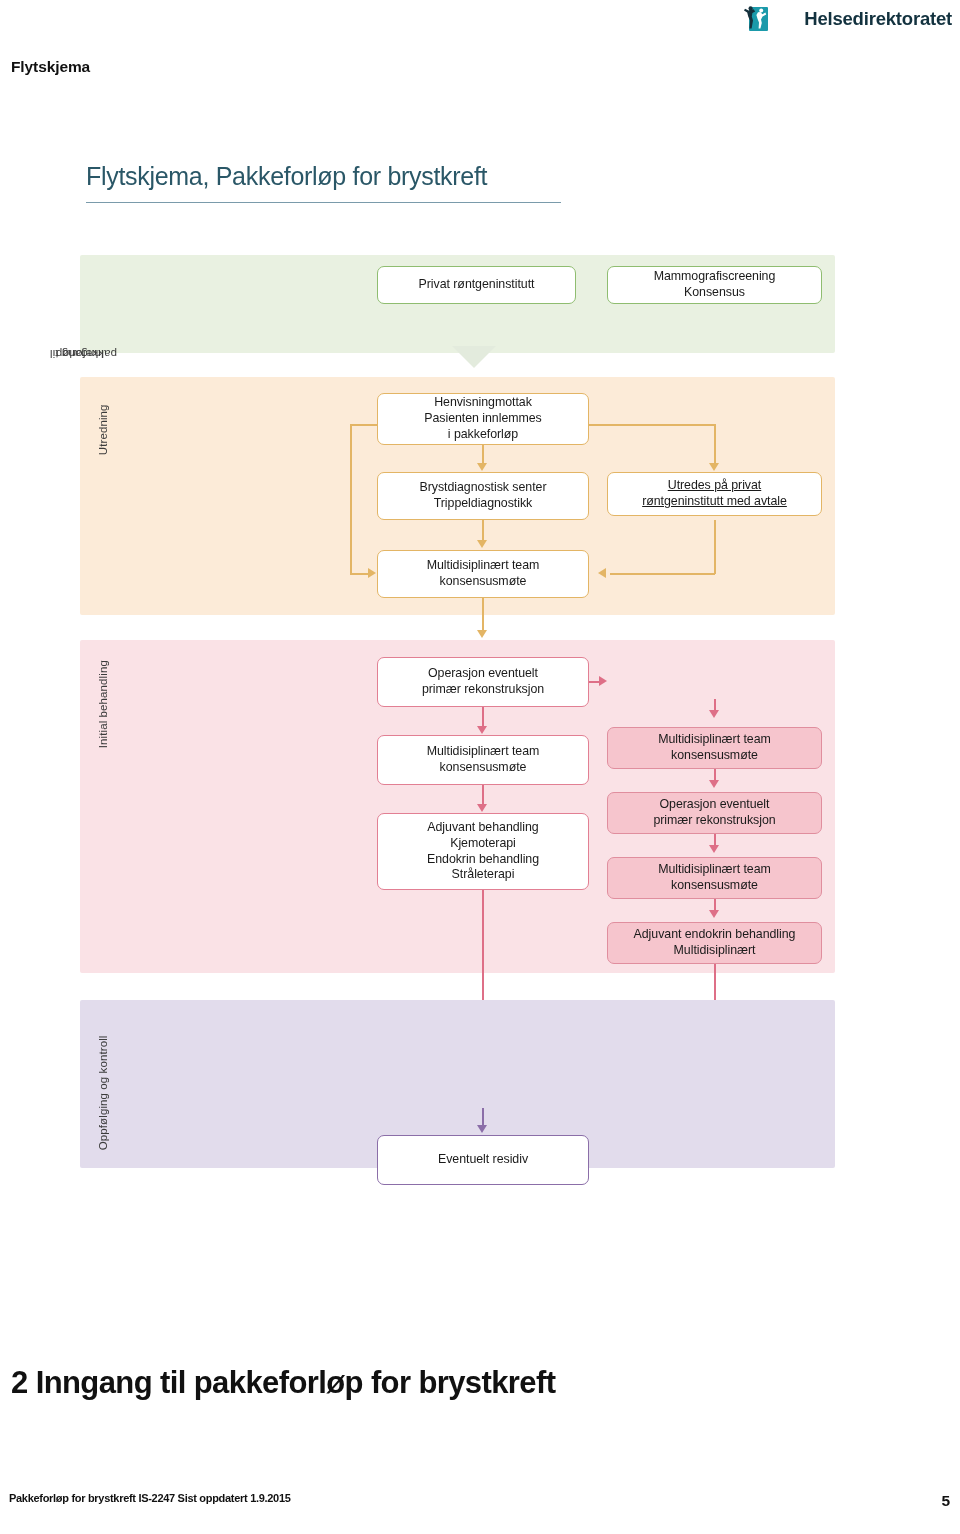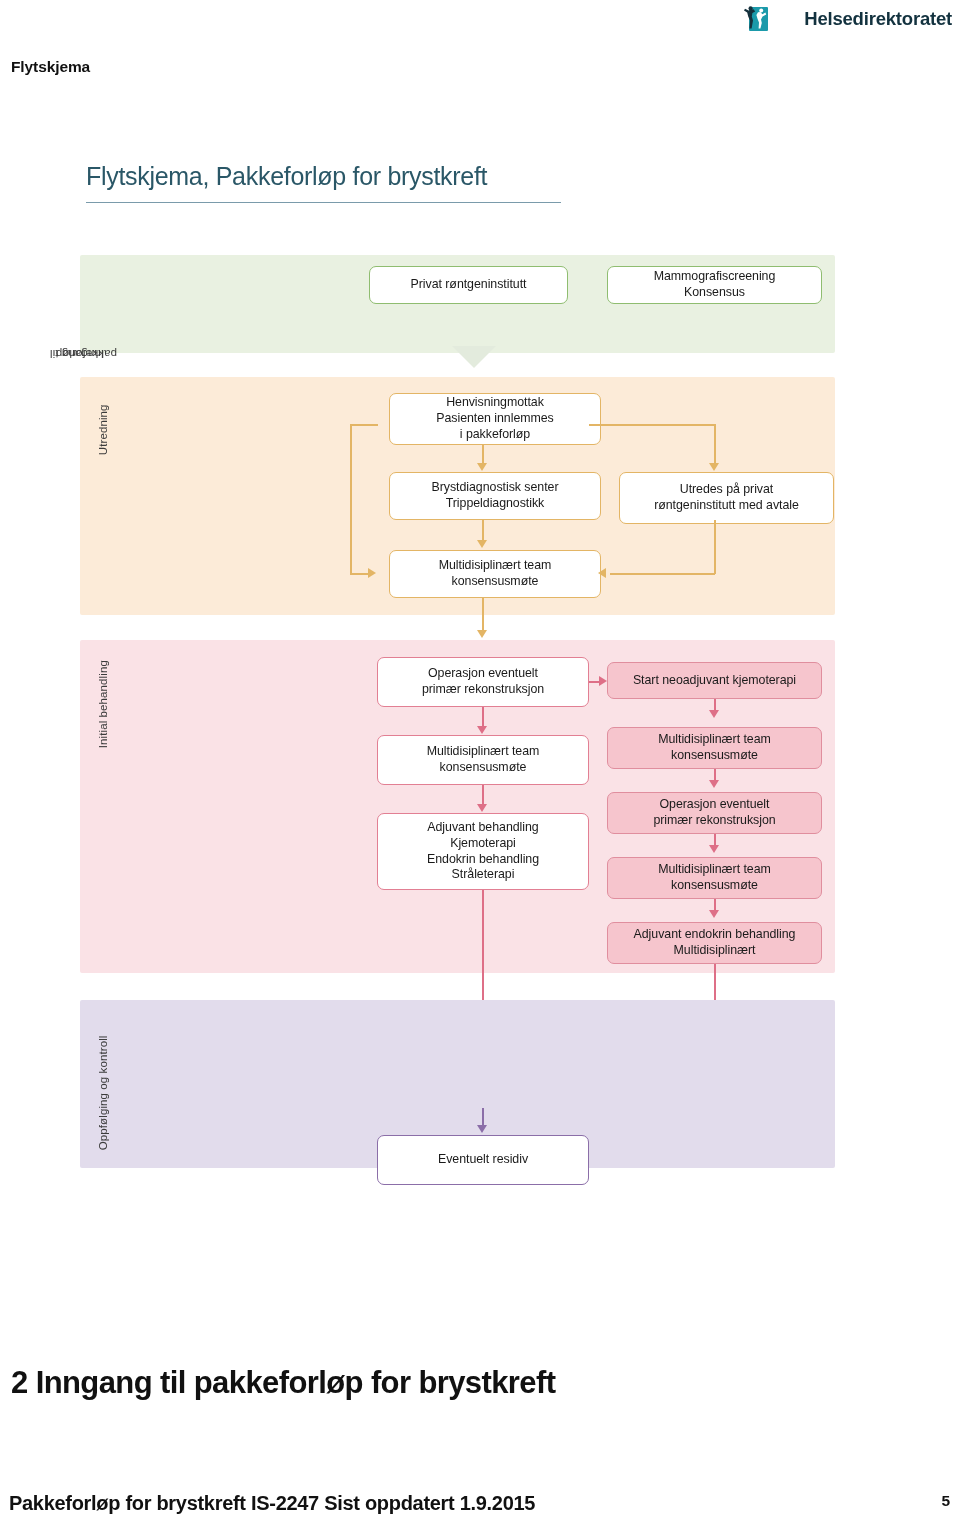--- a/index.html
+++ b/index.html
@@ -128,21 +128,21 @@
     align-items: center;
     justify-content: center;
     text-align: center;
     font-size: 12.4px;
     line-height: 1.28;
     color: #1a1a1a;
     padding: 2px 5px;
     letter-spacing: -0.05px;
   }
   .node.green  { border: 1.4px solid #8fbd70; }
-  .node.orange { border: 1.4px solid #e3b565; margin-left: 12px; }
+  .node.orange { border: 1.4px solid #e3b565; }
   .node.pink   { border: 1.4px solid #e27f93; }
   .node.pinkfill {
     border: 1.4px solid #e08e9e;
     background: #f6c5cd;
   }
   .node.purple { border: 1.4px solid #8b6ea8; }
 
   
   .conn { position: absolute; }
   .conn.v { width: 1.6px; }
@@ -186,21 +186,21 @@
     position: absolute;
     left: 0;
     right: 0;
     top: 1492px;
     height: 30px;
   }
   #footer-text {
     position: absolute;
     left: 9px;
     top: 0;
-    font-size: 20px;
+    font-size: 11px;
     font-weight: bold;
     color: #111111;
     letter-spacing: -0.3px;
     white-space: nowrap;
   }
   #footer-page {
     position: absolute;
     right: 10px;
     top: 0;
     font-size: 15.5px;
@@ -230,21 +230,21 @@
 
   <div id="chart-title">Flytskjema, Pakkeforløp for brystkreft</div>
   <div id="chart-title-rule"></div>
 
   <div class="band band-green" style="top:115px; height:98px;">
     <div class="band-label">
       <span style="left:24px; bottom:6px;"><span>Inngang til</span><br><span>pakkeforløp</span></span>
     </div>
   </div>
 
-  <div class="node green" style="left:369px; top:126px; width:199px; height:38px;">
+  <div class="node green" style="left:377px; top:126px; width:199px; height:38px;">
     <span>Privat røntgeninstitutt</span>
   </div>
   <div class="node green" style="left:607px; top:126px; width:215px; height:38px;">
     <div>
       <div>Mammografiscreening</div>
       <div>Konsensus</div>
     </div>
   </div>
 
   <div style="position:absolute; left:452px; top:206px; width:0; height:0;
@@ -265,21 +265,21 @@
     </div>
   </div>
 
   <div class="node orange" style="left:377px; top:332px; width:212px; height:48px;">
     <div>
       <div>Brystdiagnostisk senter</div>
       <div>Trippeldiagnostikk</div>
     </div>
   </div>
 
-  <div class="node orange" style="left:607px; top:332px; width:215px; height:52px;">
+  <div class="node orange" style="left:607px; top:332px; width:215px; height:44px;text-decoration:underline;">
     <div>
       <div>Utredes på privat</div>
       <div>røntgeninstitutt med avtale</div>
     </div>
   </div>
 
   <div class="node orange" style="left:377px; top:410px; width:212px; height:48px;">
     <div>
       <div>Multidisiplinært team</div>
       <div>konsensusmøte</div>
@@ -339,23 +339,20 @@
 
   <div class="conn v pink" style="left:482px; top:567px; height:20px;"></div>
   <div class="arrowhead down ah-pink" style="left:477px; top:586px;"></div>
 
   <div class="conn v pink" style="left:482px; top:645px; height:20px;"></div>
   <div class="arrowhead down ah-pink" style="left:477px; top:664px;"></div>
 
   <div class="conn h pink" style="left:589px; top:541px; width:12px;"></div>
   <div class="arrowhead right ah-pink" style="left:599px; top:536px;"></div>
 
-  <div class="node pinkfill" style="left:607px; top:522px; width:215px; height:37px;">
-    <span>Start neoadjuvant kjemoterapi</span>
-  </div>
   <div class="node pinkfill" style="left:607px; top:587px; width:215px; height:42px;">
     <div>
       <div>Multidisiplinært team</div>
       <div>konsensusmøte</div>
     </div>
   </div>
   <div class="node pinkfill" style="left:607px; top:652px; width:215px; height:42px;">
     <div>
       <div>Operasjon eventuelt</div>
       <div>primær rekonstruksjon</div>

